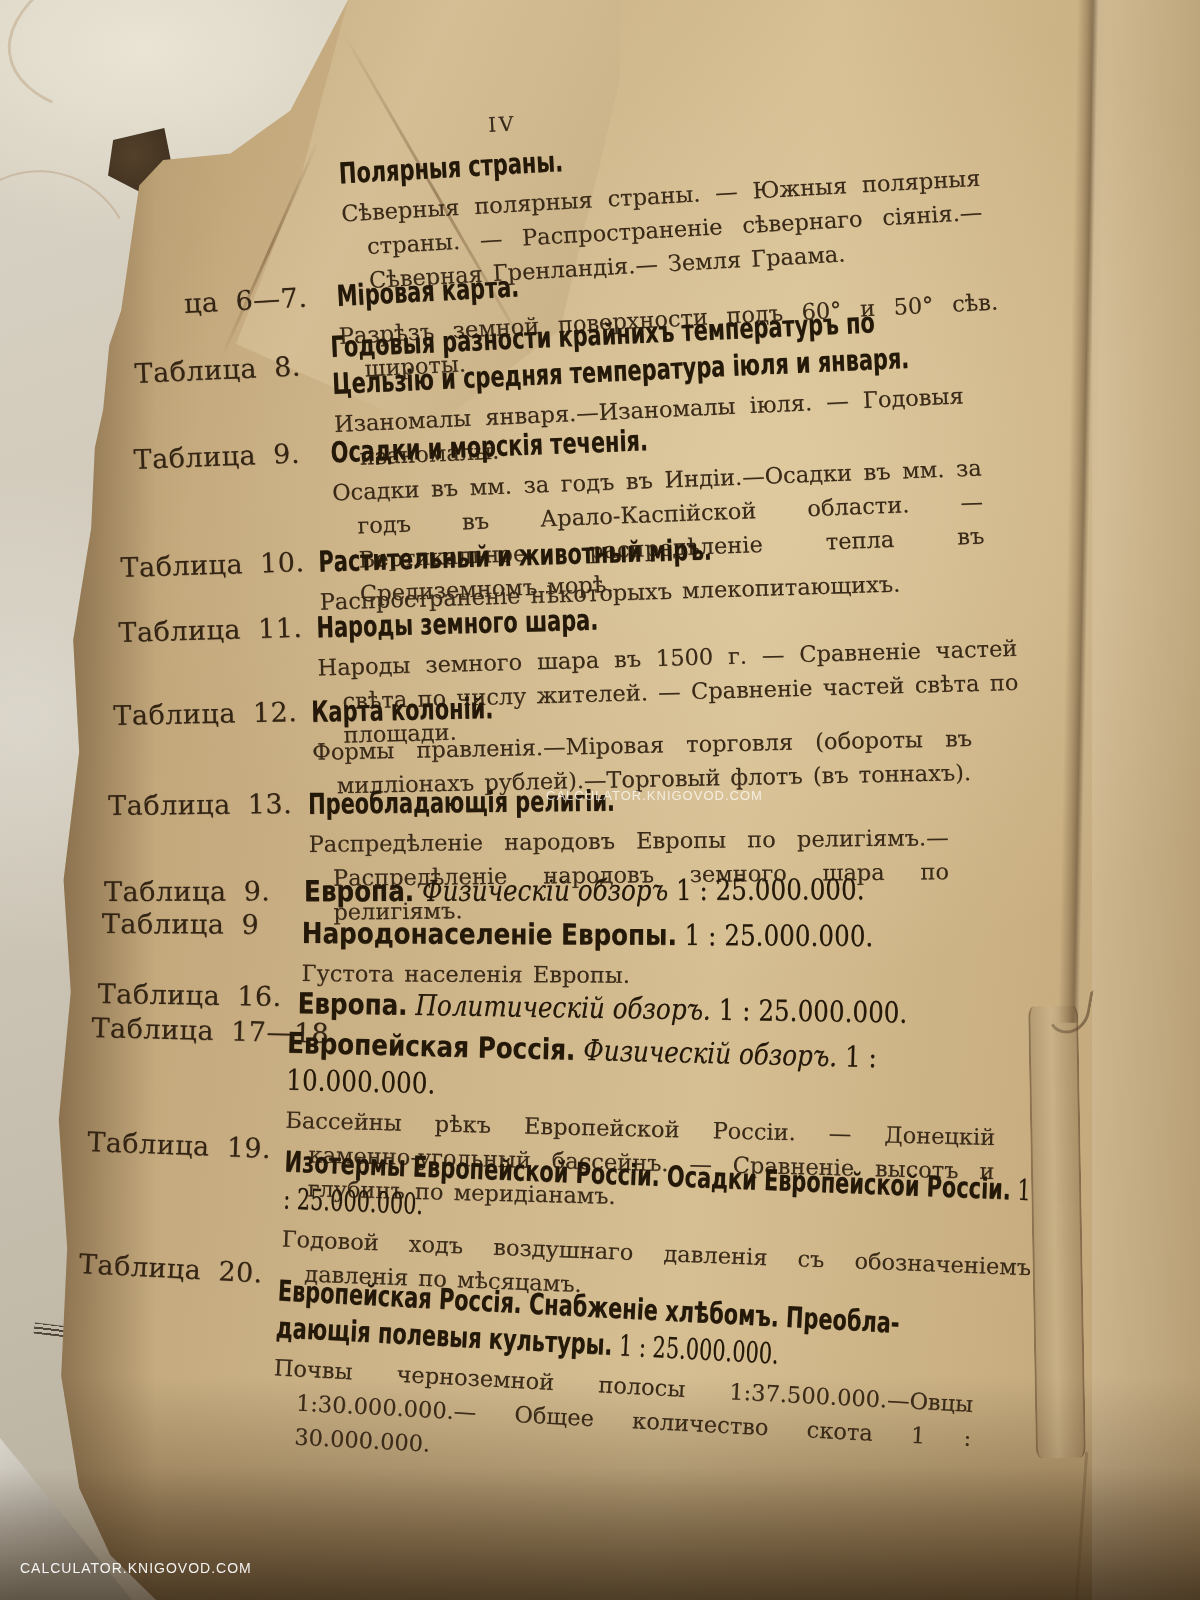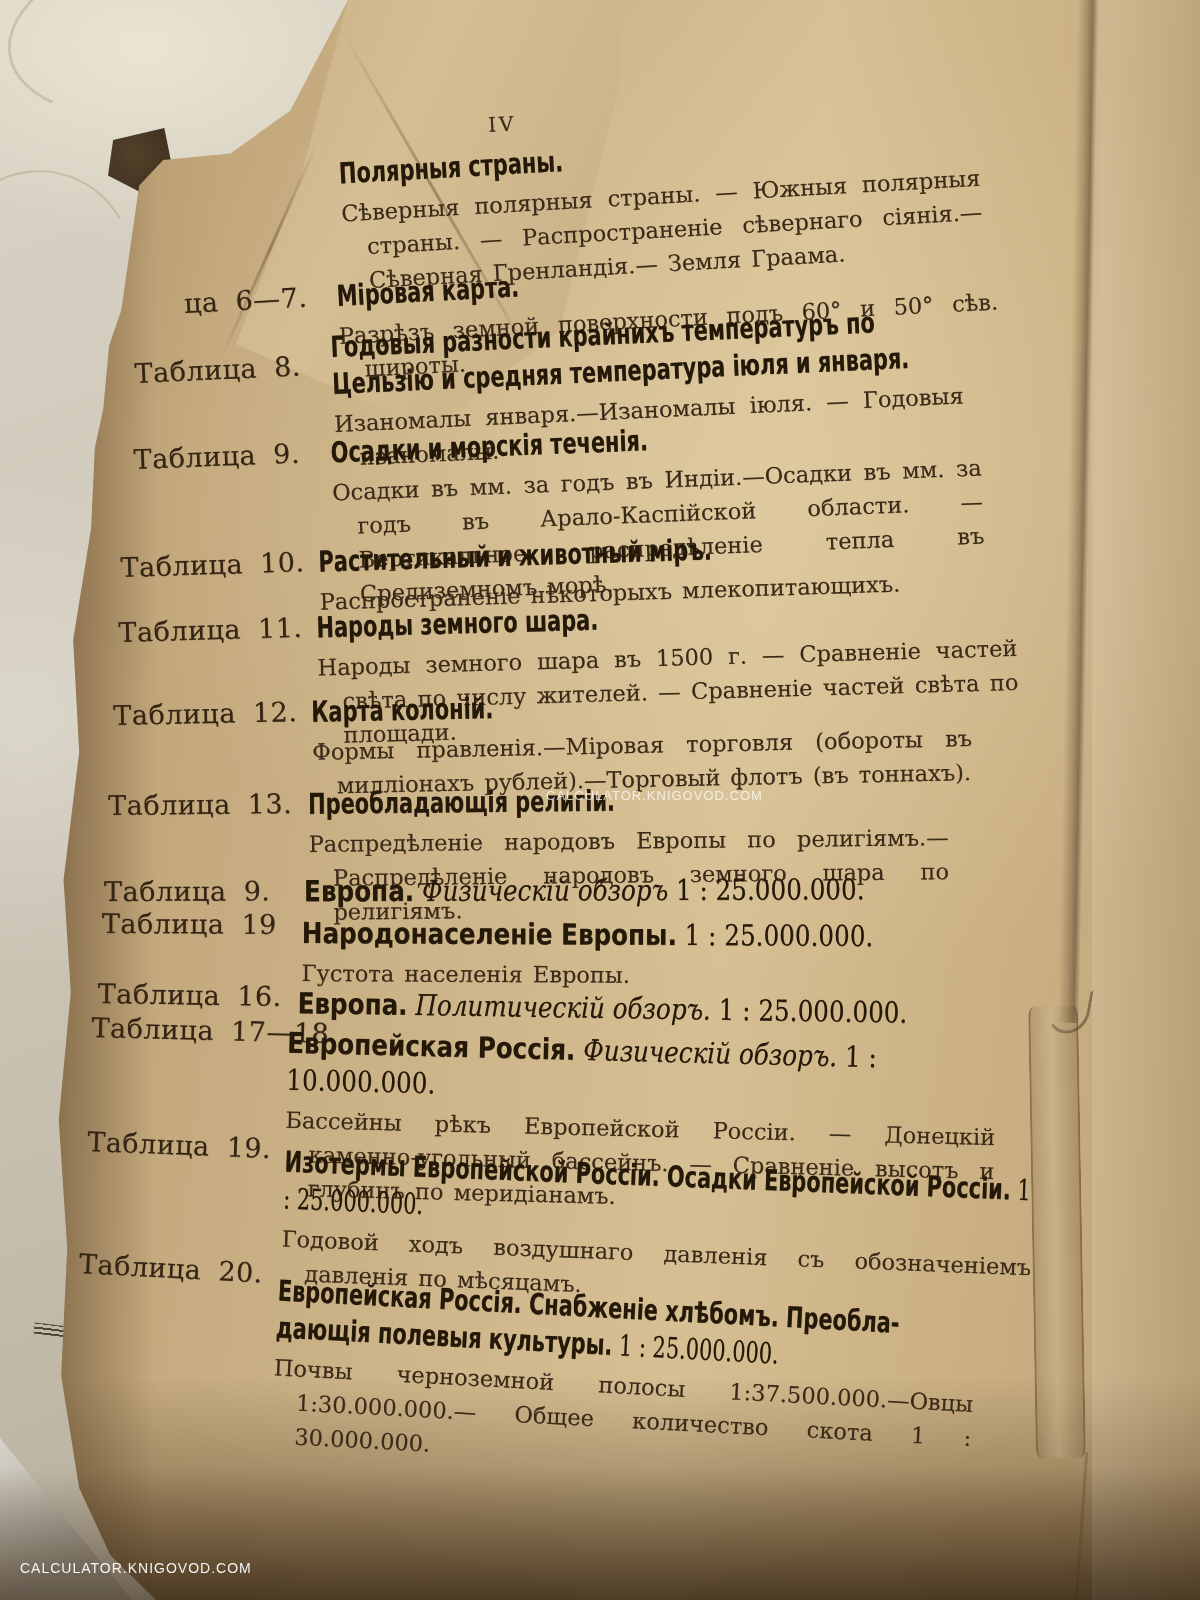--- a/index.html
+++ b/index.html
@@ -180,21 +180,21 @@
 
 <div class="row r9 sq85">
   <span class="lbl">Таблица 9.</span>
   <div class="content">
     <div class="ttl"><span class="t1">Европа.</span><span class="t2"> Физическій обзоръ</span><span class="t3"> 1 : 25.000.000.</span></div>
     <div class="sub"></div>
   </div>
 </div>
 
 <div class="row r10 sq85">
-  <span class="lbl">Таблица 19</span>
+  <span class="lbl">Таблица 9</span>
   <div class="content">
     <div class="ttl"><span class="t1">Народонаселеніе Европы.</span><span class="t2"></span><span class="t3"> 1 : 25.000.000.</span></div>
     <div class="sub">Густота населенія Европы.</div>
   </div>
 </div>
 
 <div class="row r11 sq85">
   <span class="lbl">Таблица 16.</span>
   <div class="content">
     <div class="ttl"><span class="t1">Европа.</span><span class="t2"> Политическій обзоръ.</span><span class="t3"> 1 : 25.000.000.</span></div>

